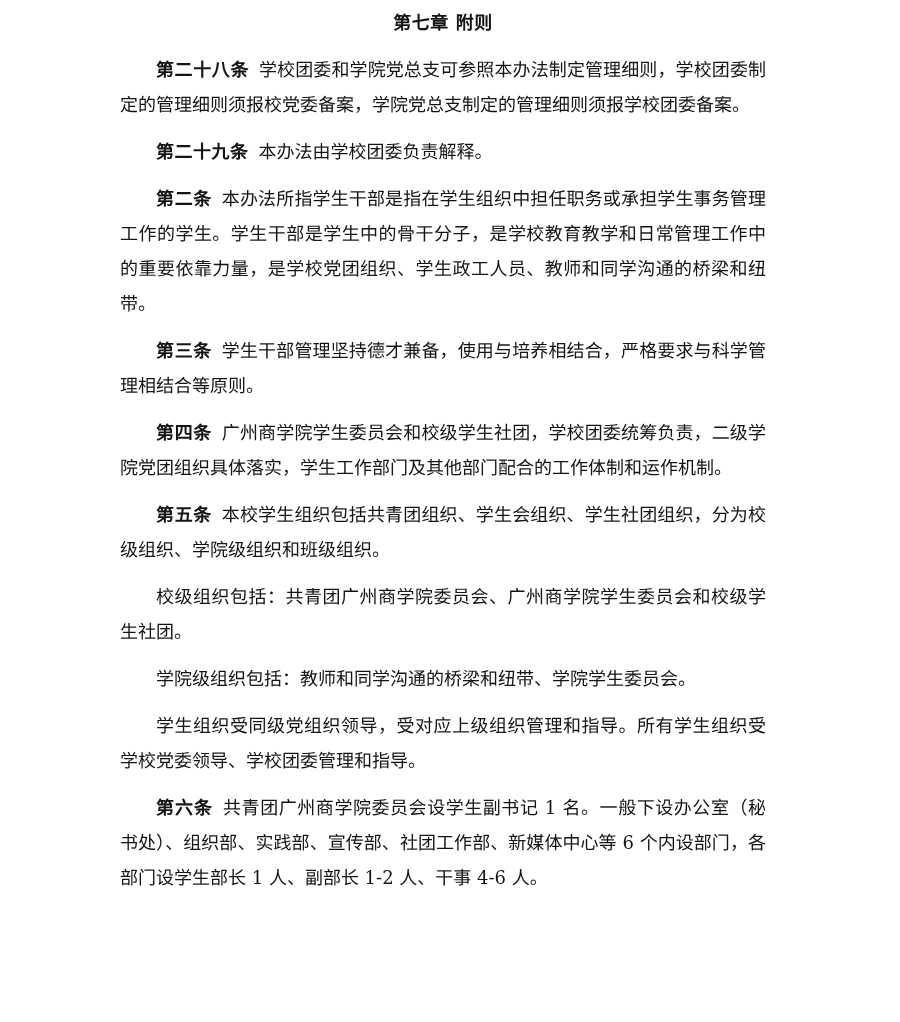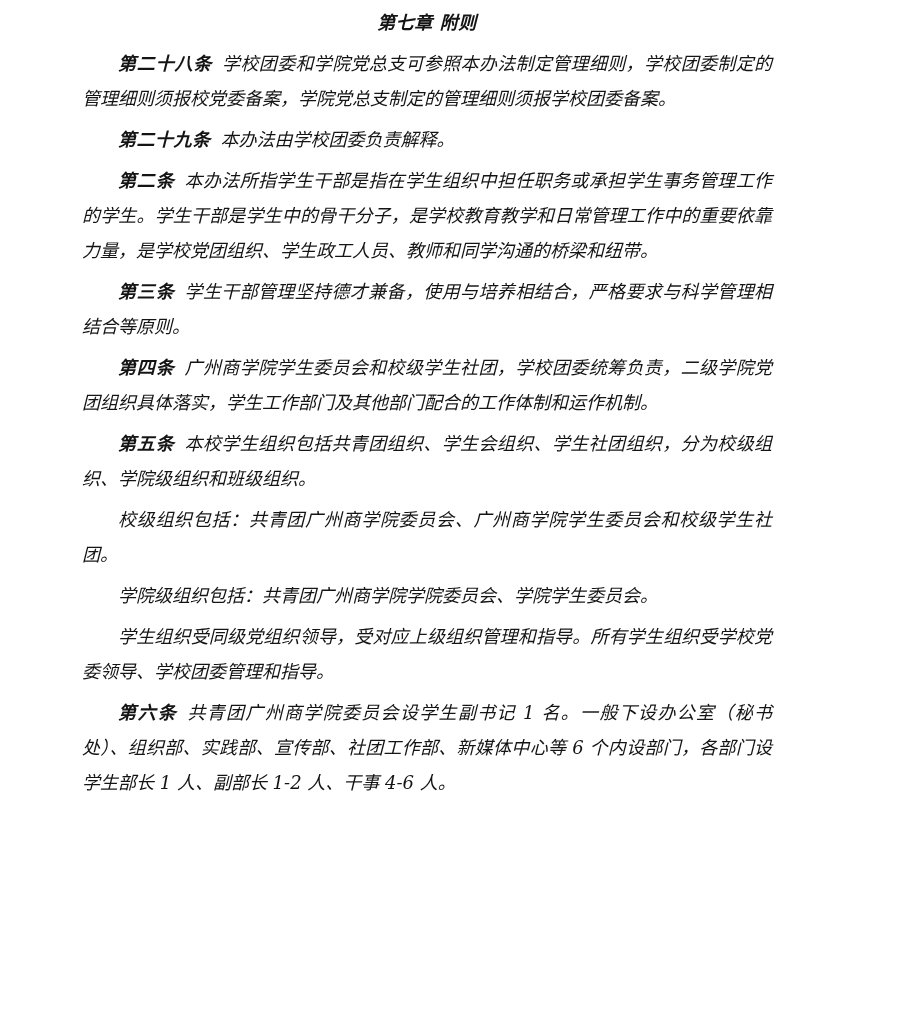--- a/index.html
+++ b/index.html
@@ -9,39 +9,38 @@
     }
     body {
       width: 900px;
       height: 1022px;
       overflow: hidden;
     }
     .doc {
       box-sizing: border-box;
       width: 900px;
       height: 1022px;
-      padding: 5px 122px 0 76px;
+      padding: 5px 122px 0 108px;
       font-family: "DejaVu Serif", "Liberation Serif", serif;
       font-size: 18px;
       line-height: 35px;
       color: #141414;
       text-align: justify;
       text-justify: inter-ideograph;
-      font-style: italic;
     }
     .chapter {
       margin: 0;
       font-size: 18px;
       font-weight: bold;
       text-align: center;
       text-indent: 0;
       letter-spacing: 0.5px;
     }
     .para {
-      margin: 6px;
+      margin: 12px;
       text-indent: 2em;
     }
     .lead {
       font-weight: bold;
       margin-right: 0.55em;
       letter-spacing: 0.5px;
     }
   </style>
 </head>
 <body>
@@ -61,20 +60,20 @@
 
   <p class="para"><span class="lead">第三条</span><span>学生干部管理坚持德才兼备，使用与培养相结合，严格要求与科学管理相结合等原则。</span></p>
 
   <p class="para"><span class="lead">第四条</span><span>广州商学院学生委员会和校级学生社团，学校团委统筹负责，二级学院党团组织具体落实，学生工作部门及其他部门配合的工作体制和运作机制。</span></p>
 
 
   <p class="para"><span class="lead">第五条</span><span>本校学生组织包括共青团组织、学生会组织、学生社团组织，分为校级组织、学院级组织和班级组织。</span></p>
 
   <p class="para"><span>校级组织包括：共青团广州商学院委员会、广州商学院学生委员会和校级学生社团。</span></p>
 
-  <p class="para"><span>学院级组织包括：共青团广州商学院学院委员会、学院学生委员会。</span></p>
+  <p class="para"><span>学院级组织包括：教师和同学沟通的桥梁和纽带、学院学生委员会。</span></p>
 
 
   <p class="para"><span>学生组织受同级党组织领导，受对应上级组织管理和指导。所有学生组织受学校党委领导、学校团委管理和指导。</span></p>
 
   <p class="para"><span class="lead">第六条</span><span>共青团广州商学院委员会设学生副书记 1 名。一般下设办公室（秘书处）、组织部、实践部、宣传部、社团工作部、新媒体中心等 6 个内设部门，各部门设学生部长 1 人、副部长 1-2 人、干事 4-6 人。</span></p>
 
 </div>
 
 </body></html>

